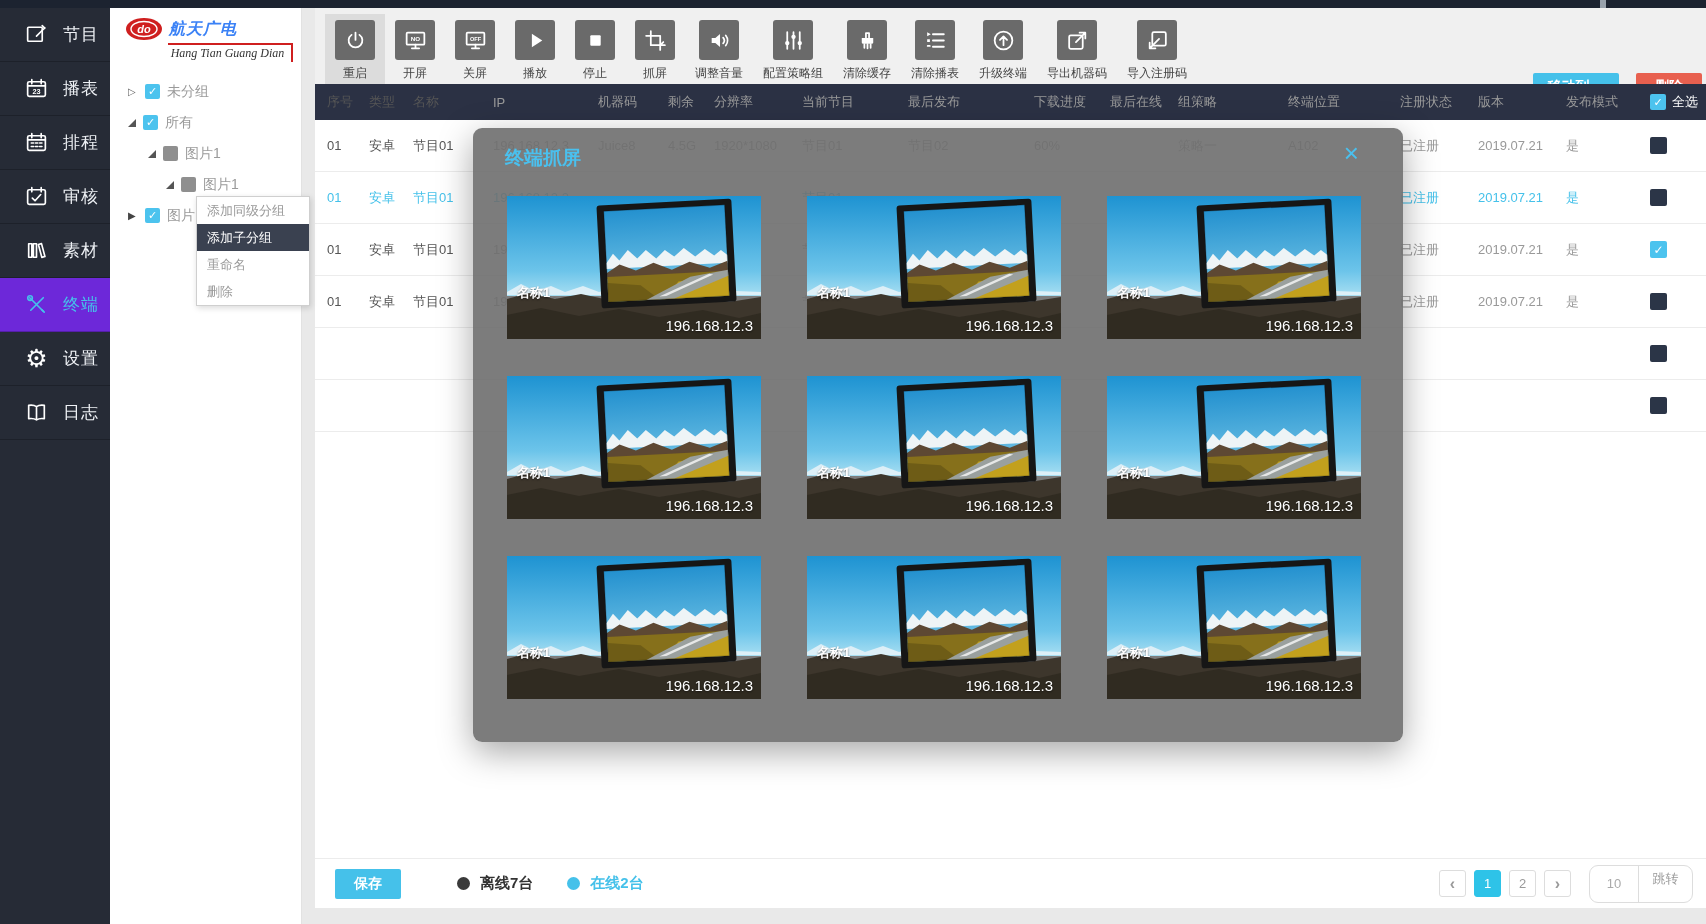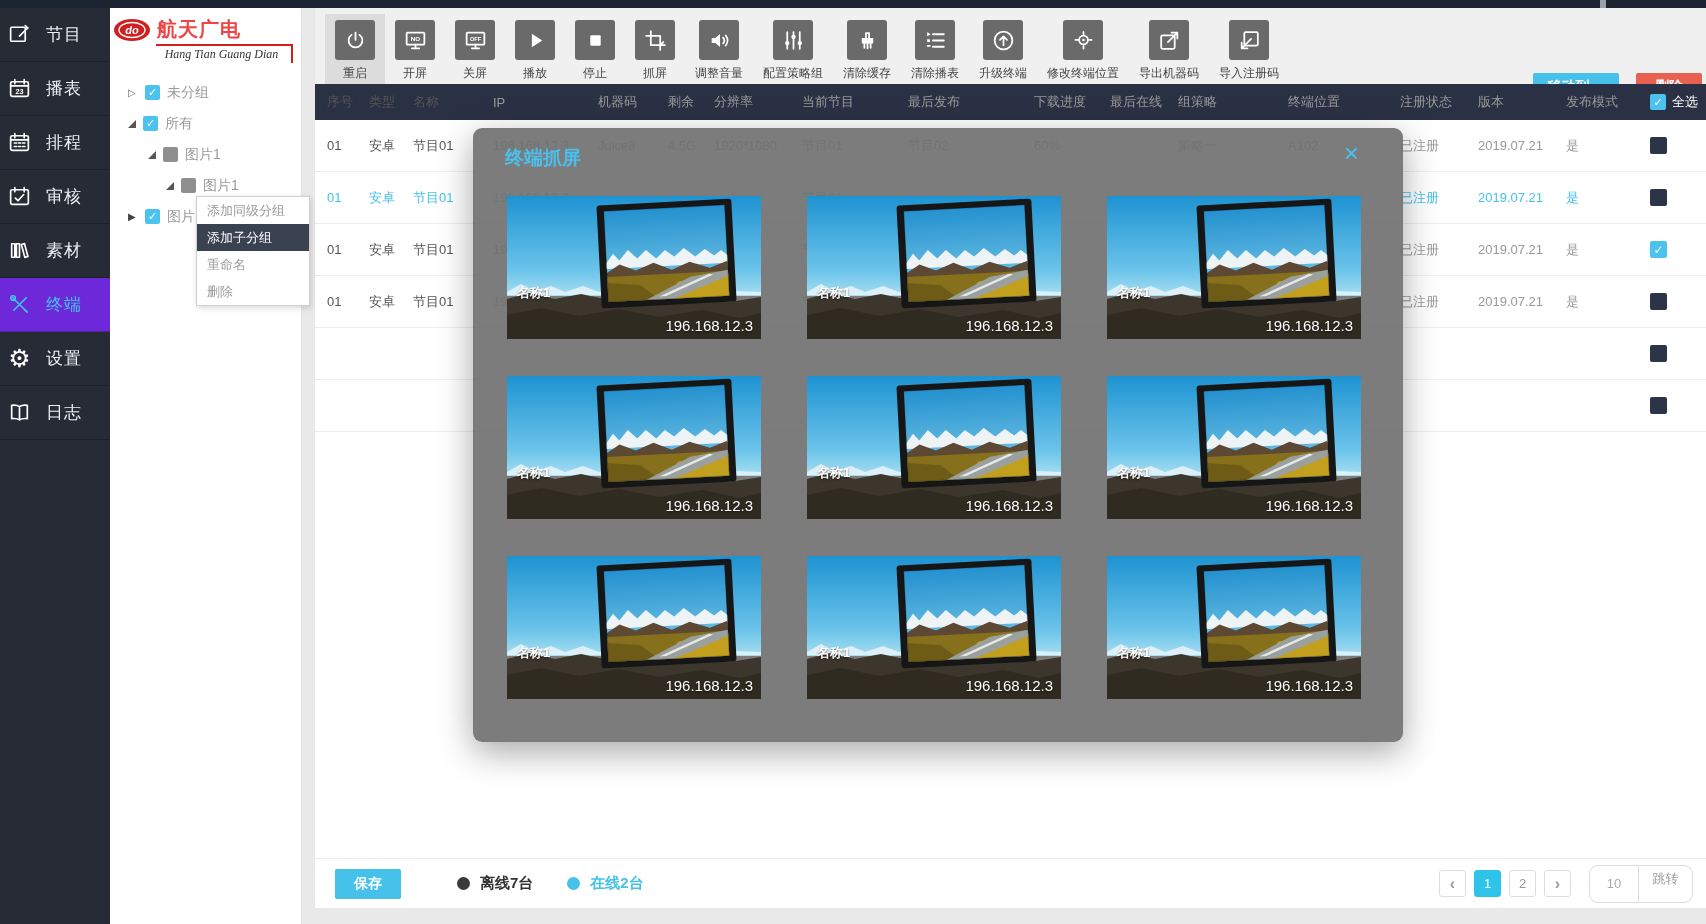--- a/index.html
+++ b/index.html
@@ -5,35 +5,35 @@
   * { margin:0; padding:0; box-sizing:border-box; }
   html,body { width:1706px; height:924px; overflow:hidden; }
   body { font-family:"Liberation Sans","DejaVu Sans",sans-serif; background:#e9e9e9; position:relative; }
 
   
   .topbar { position:absolute; left:0; top:0; width:1706px; height:8px; background:#1c2330; z-index:50; }
   .topbar .tick { position:absolute; left:1600px; top:0; width:6px; height:8px; background:#98a1ab; }
 
   
   .sidebar { position:absolute; left:0; top:8px; bottom:0; width:110px; background:#262b36; z-index:40; }
-  .side-item { height:54px; display:flex; align-items:center; gap:14px; padding-left:7px;
+  .side-item { height:54px; display:flex; align-items:center; gap:14px; padding-left:24px;
                border-bottom:1px solid rgba(0,0,0,0.22); cursor:pointer; }
   .side-item .lbl { color:#eef1f5; font-size:17px; letter-spacing:1px; }
   .side-item svg { width:25px; height:25px; stroke:#fff; fill:none; stroke-width:1.6; stroke-linecap:round; stroke-linejoin:round; }
   .side-item.active { background:#6d28d9; }
   .side-item.active .lbl { color:#45c1ea; }
   .side-item.active svg { stroke:#45c1ea; }
   .gear-glyph { font-size:25px; color:#fff; width:25px; text-align:center; line-height:1; }
 
   
   .treepanel { position:absolute; left:110px; top:8px; bottom:0; width:192px; background:#fff;
                border-right:1px solid #e2e2e2; z-index:30; }
-  .logo { padding:8px 8px 4px 2px; }
+  .logo { padding:8px 8px 4px 14px; }
   .logo-row { display:flex; align-items:center; gap:5px; }
-  .logo-title { font-size:20px; font-weight:bold; color:#ef4444; letter-spacing:1px; white-space:nowrap; }
+  .logo-title { font-size:16px; font-weight:bold; color:#3b82f6; letter-spacing:1px; white-space:nowrap;font-style:italic; }
   .logo-sub { display:block; margin-left:44px; margin-top:1px; border-top:2px solid #cf1f1f; border-right:2px solid #cf1f1f;
               font-family:"Liberation Serif","DejaVu Serif",serif; font-style:italic; font-size:12px; color:#333;
               padding:1px 4px 1px 0; text-align:center; white-space:nowrap; }
   .tree { padding-top:10px; }
   .tree-row { height:31px; display:flex; align-items:center; gap:7px; padding-left:18px; cursor:pointer; }
   .tree-row.ind1 { padding-left:38px; }
   .tree-row.ind2 { padding-left:56px; }
   .tree-row .tlabel { font-size:14px; color:#9a9a9a; }
   .arrow-glyph { font-size:10px; color:#666; width:10px; }
   .tri-open { width:0; height:0; border-bottom:8px solid #555; border-left:8px solid transparent; }
@@ -368,30 +368,20 @@
           <svg viewBox="0 0 24 24">
             <circle cx="12" cy="12" r="8.5"></circle>
             <path d="M12 16.5v-8M8.6 11.5L12 8l3.4 3.5"></path>
           </svg>
         </span>
       <span class="tb-lbl">升级终端</span>
     </div>
     <div class="tb-btn">
       <span class="tb-ico">
           <svg viewBox="0 0 24 24">
-            <circle cx="12" cy="11.5" r="4.2"></circle>
-            <circle cx="12" cy="11.5" r="1.3" fill="#fff" stroke="none"></circle>
-            <path d="M12 3.8v2.4M12 17.3v2.4M4.3 11.5h2.4M17.3 11.5h2.4"></path>
-          </svg>
-        </span>
-      <span class="tb-lbl">修改终端位置</span>
-    </div>
-    <div class="tb-btn">
-      <span class="tb-ico">
-          <svg viewBox="0 0 24 24">
             <rect x="4" y="7" width="13" height="13" rx="1.5"></rect>
             <path d="M10.5 13.5L19.5 4.5M14 4.5h5.5V10"></path>
           </svg>
         </span>
       <span class="tb-lbl">导出机器码</span>
     </div>
     <div class="tb-btn">
       <span class="tb-ico">
           <svg viewBox="0 0 24 24">
             <rect x="7" y="4" width="13" height="13" rx="1.5"></rect>

